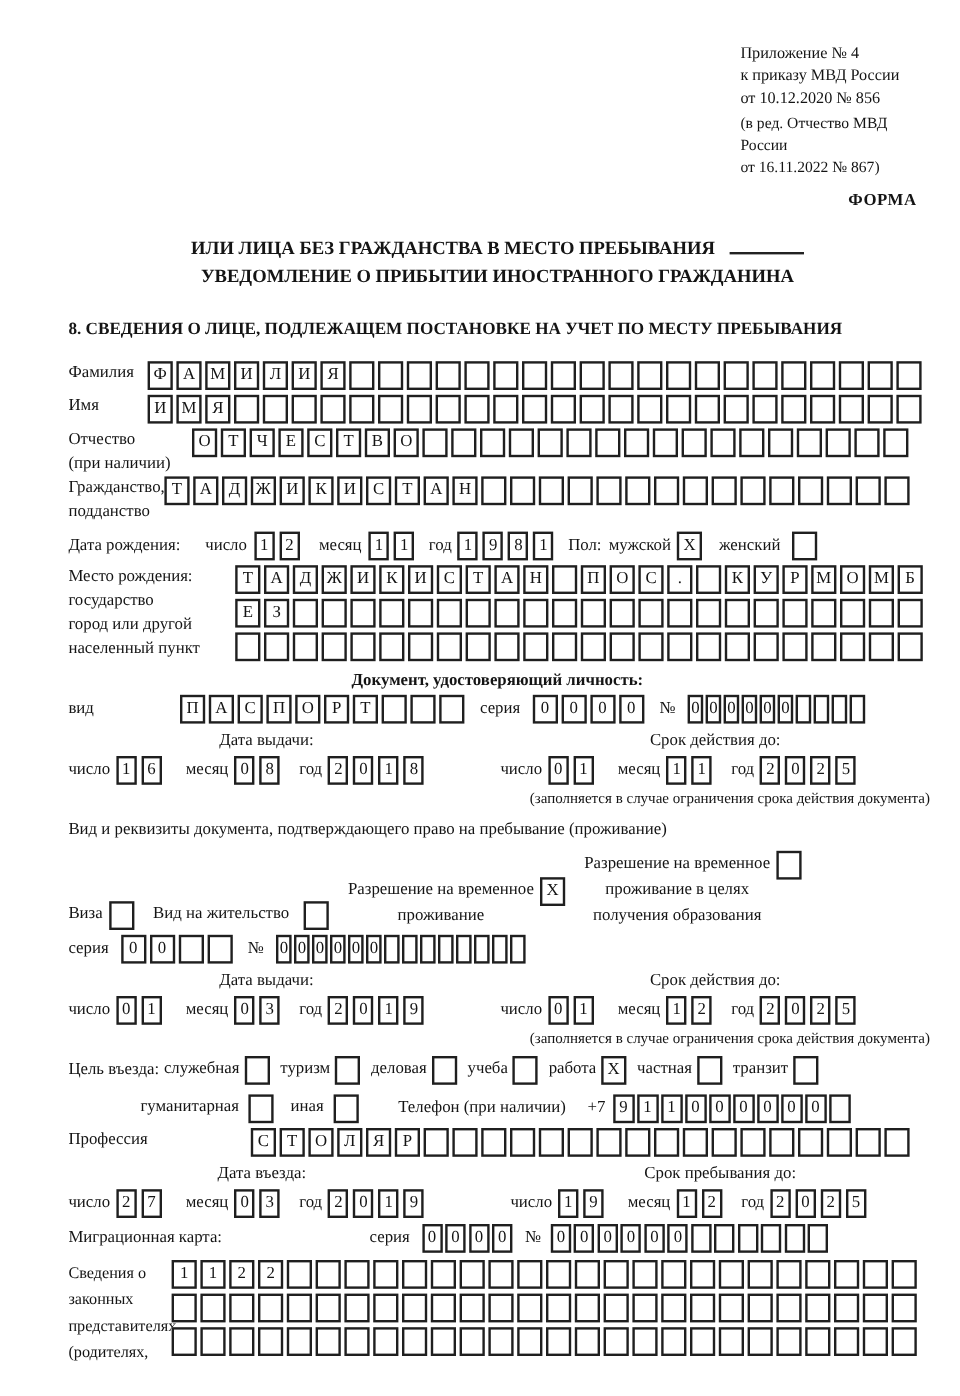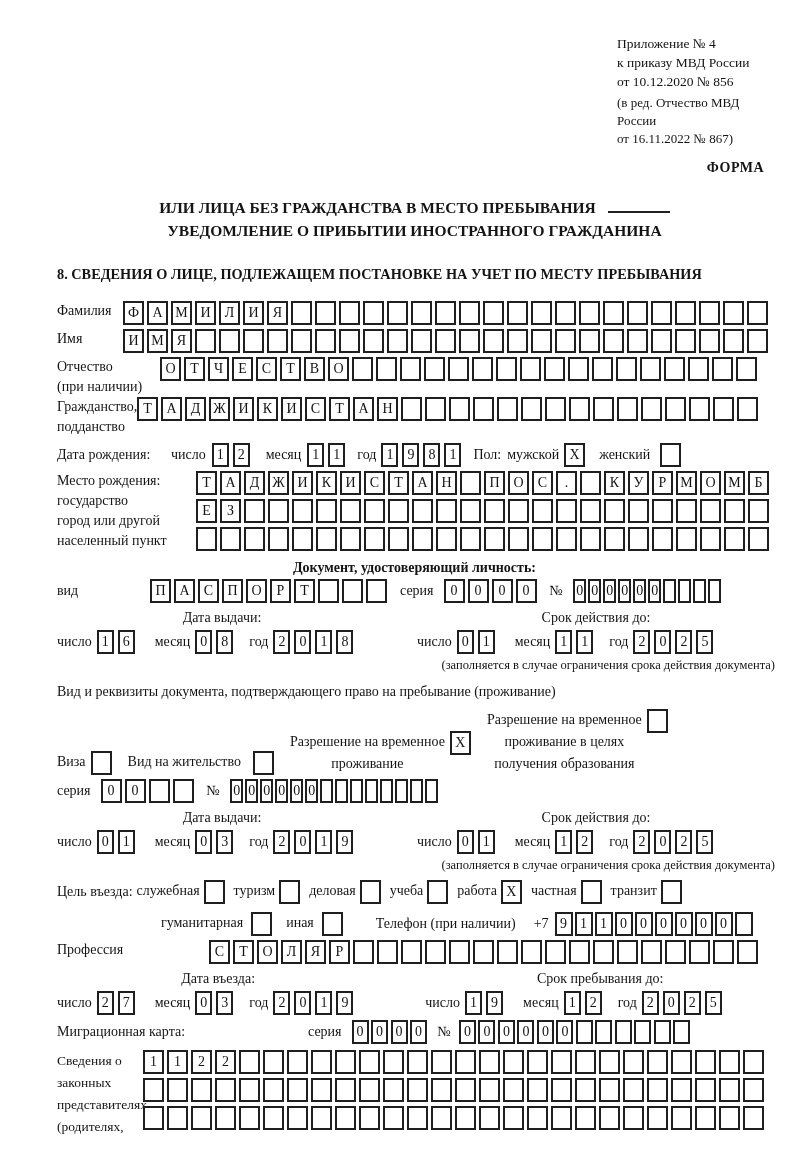--- a/index.html
+++ b/index.html
@@ -56,21 +56,21 @@
 
   .opts{display:flex;align-items:flex-end;margin-top:8px;}
   .opt{display:flex;align-items:flex-start;margin-right:16px;}
   .opt:last-child{margin-right:0;}
   .opt .ol{font-size:14px;line-height:22px;}
   .opt-lines{text-align:center;font-size:14px;line-height:22px;}
 
   .purpose .opt{margin-right:9px;justify-content:space-between;}
   .purpose .opt .checkbox{margin-left:4px;}
   .purpose-lbl{font-size:14px;line-height:22px;margin-right:4px;flex-shrink:0;}
-  .purpose2{margin-left:104px;align-items:center;}
+  .purpose2{margin-left:60px;align-items:center;}
   .phone-lbl{font-size:14px;margin-left:24px;}
   .phone-prefix{font-size:14px;margin-left:18px;margin-right:6px;}
 </style>
 </head>
 <body>
 
 <div class="page">
 
   <div class="appendix">
     <div class="ln">Приложение № 4</div>

